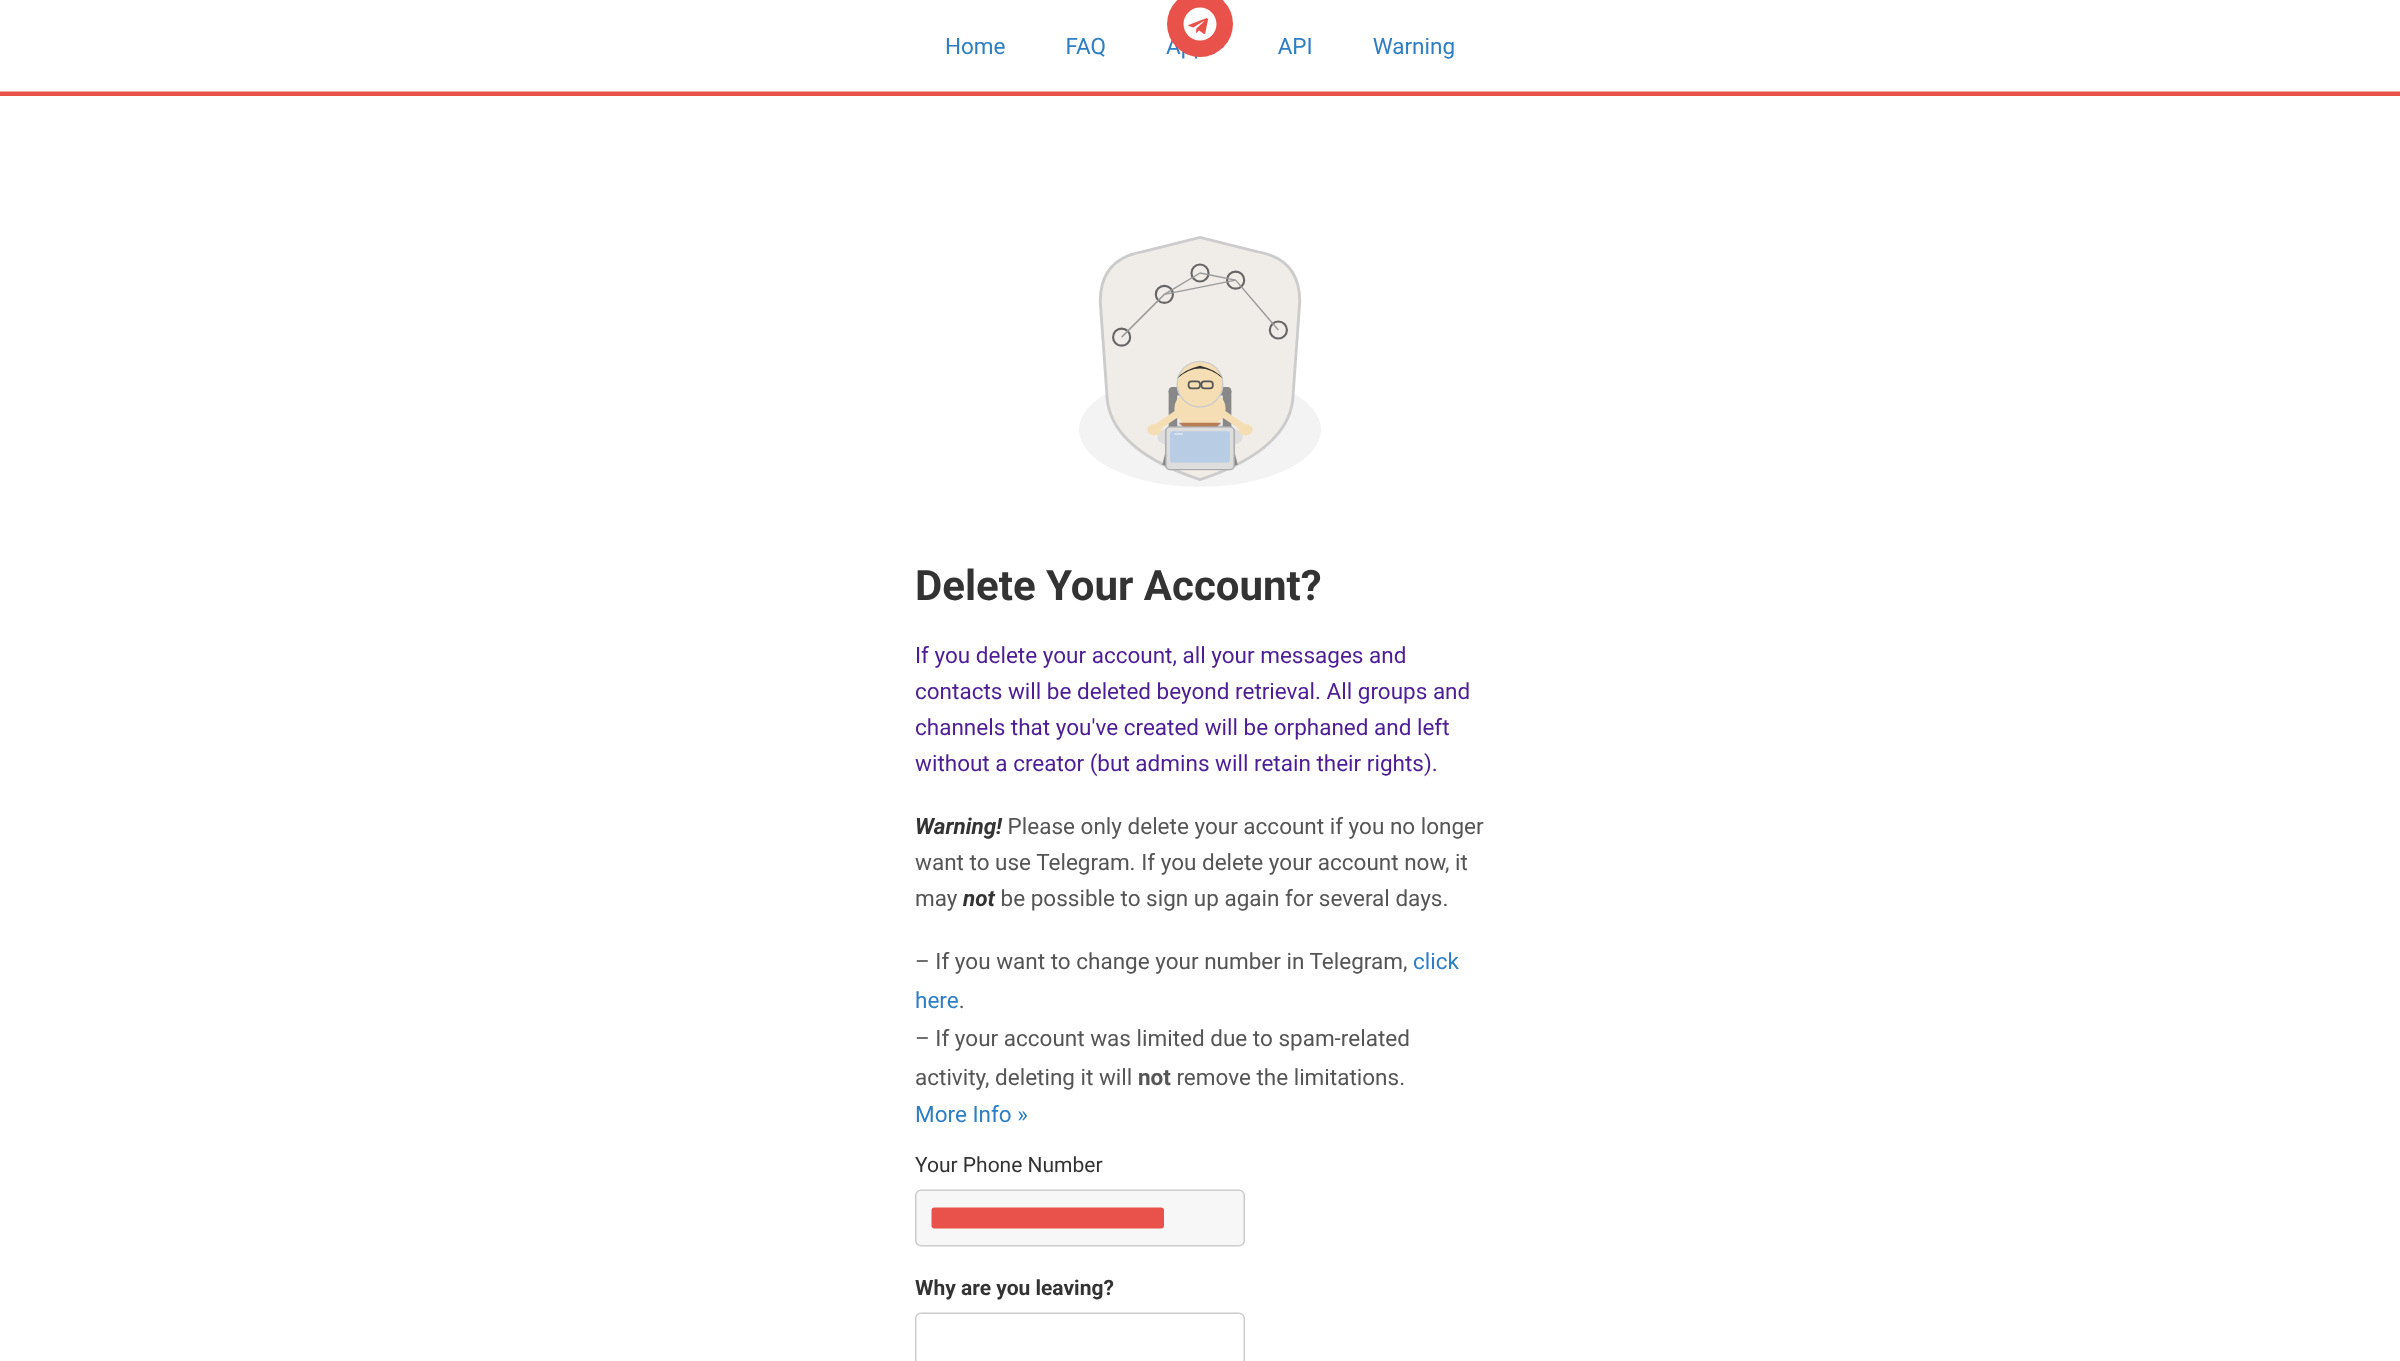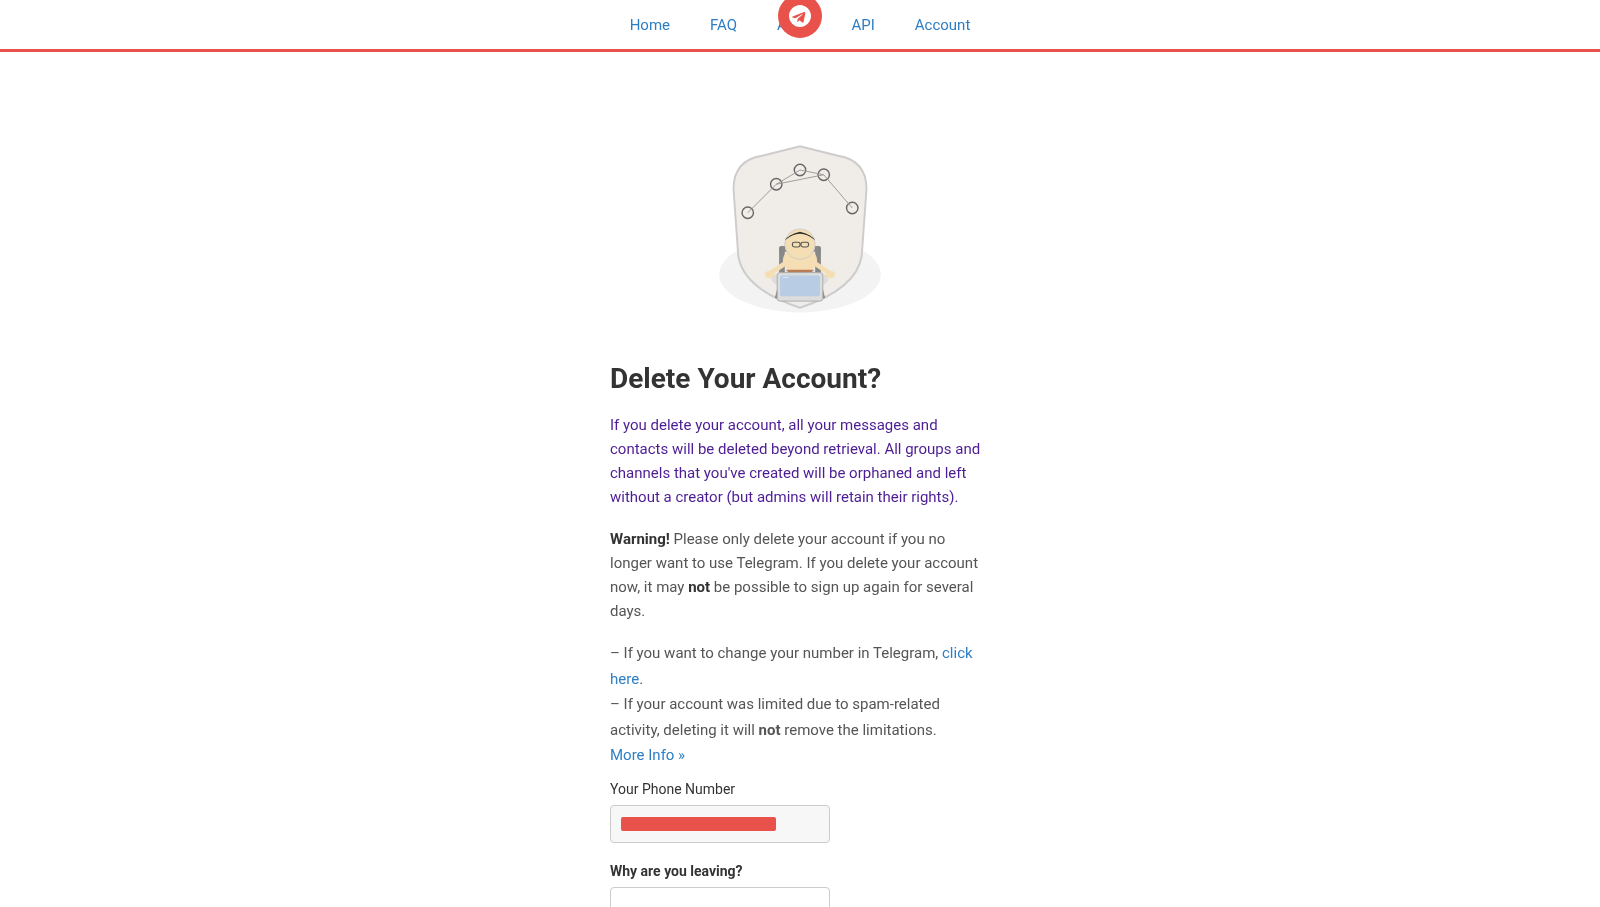--- a/index.html
+++ b/index.html
@@ -11,21 +11,21 @@
     }
     
     #header {
       position: relative;
       border-bottom: 3px solid #e8524a;
       background: #fff;
       display: flex;
       align-items: center;
       justify-content: center;
       padding: 0 40px;
-      height: 52px;
+      height: 64px;
     }
     #logo-container {
       position: absolute;
       top: -6px;
       left: 50%;
       transform: translateX(-50%);
     }
     #logo-icon {
       width: 44px;
       height: 44px;
@@ -91,20 +91,21 @@
       line-height: 1.6;
       margin-bottom: 18px;
     }
     #warning-text {
       color: #555;
       line-height: 1.6;
       margin-bottom: 18px;
     }
     #warning-text strong {
       color: #333;
+      font-style: italic;
     }
     #info-text {
       color: #555;
       line-height: 1.7;
       margin-bottom: 12px;
     }
     #info-text a {
       color: #2d7ec4;
       text-decoration: none;
     }
@@ -175,21 +176,21 @@
       <svg width="26" height="26" viewBox="0 0 26 26" fill="none">
         <path d="M13 2C7 2 2 7 2 13s5 11 11 11 11-5 11-11S19 2 13 2zm5.5 7.5l-2 9.5c-.15.65-.55.8-1.1.5l-3-2.2-1.45 1.4c-.16.16-.3.3-.6.3l.2-3 5.3-4.8c.23-.2-.05-.32-.35-.12L8.5 15.3l-2.9-.9c-.63-.2-.64-.63.13-.93l11.3-4.35c.52-.2.98.12.47.38z" fill="white"></path>
       </svg>
     </div>
   </div>
   <nav>
     <a href="#">Home</a>
     <a href="#">FAQ</a>
     <a href="#">Apps</a>
     <a href="#">API</a>
-    <a href="#">Account</a>
+    <a href="#">Warning</a>
   </nav>
 </div>
 
 <div id="main">
   <div id="content-wrapper">
     <div id="illustration-container">
       <svg id="illustration-svg" viewBox="0 0 200 200" xmlns="http://www.w3.org/2000/svg">
 
         <ellipse cx="100" cy="150" rx="85" ry="40" fill="#e8e8e8" opacity="0.5"></ellipse>
 

